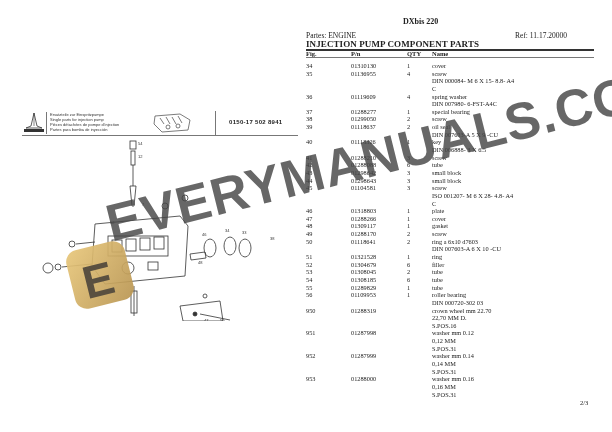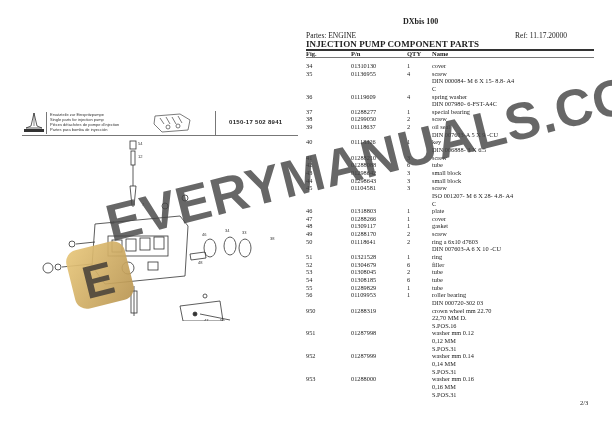--- a/index.html
+++ b/index.html
@@ -30,21 +30,21 @@
   .partno { left:229px; top:119px; font-family:"Liberation Sans", sans-serif; font-size:6px; font-weight:bold; letter-spacing:0.3px; color:#222; }
 
   .drawing { left:30px; top:136px; width:250px; height:185px; }
   .wm-text { left:100px; top:195px; font-family:"Liberation Sans", sans-serif; font-size:52px; font-weight:bold; color:rgba(70,70,70,0.82); transform:rotate(-14deg); transform-origin:left top; letter-spacing:1px; white-space:nowrap; }
   .wm-badge { left:70px; top:245px; width:60px; height:60px; border-radius:12px; background:linear-gradient(135deg,#e8c77a,#b89450); transform:rotate(-14deg); opacity:0.92; }
   .wm-e { left:83px; top:253px; font-family:"Liberation Sans", sans-serif; font-size:46px; font-weight:bold; color:#5a5040; transform:rotate(-14deg); }
 </style>
 </head>
 <body>
 
-<div class="abs model">DXbis 100</div>
+<div class="abs model">DXbis 220</div>
 <div class="abs section">Partes: ENGINE</div>
 <div class="abs ref">Ref: 11.17.20000</div>
 <div class="abs title">INJECTION PUMP COMPONENT PARTS</div>
 <div class="abs rule1"></div>
 <div class="abs colhdr" style="left:306px">Fig.</div>
 <div class="abs colhdr" style="left:351px">P/n</div>
 <div class="abs colhdr" style="left:407px">QTY</div>
 <div class="abs colhdr" style="left:432px">Name</div>
 <div class="abs rule2"></div>
 

